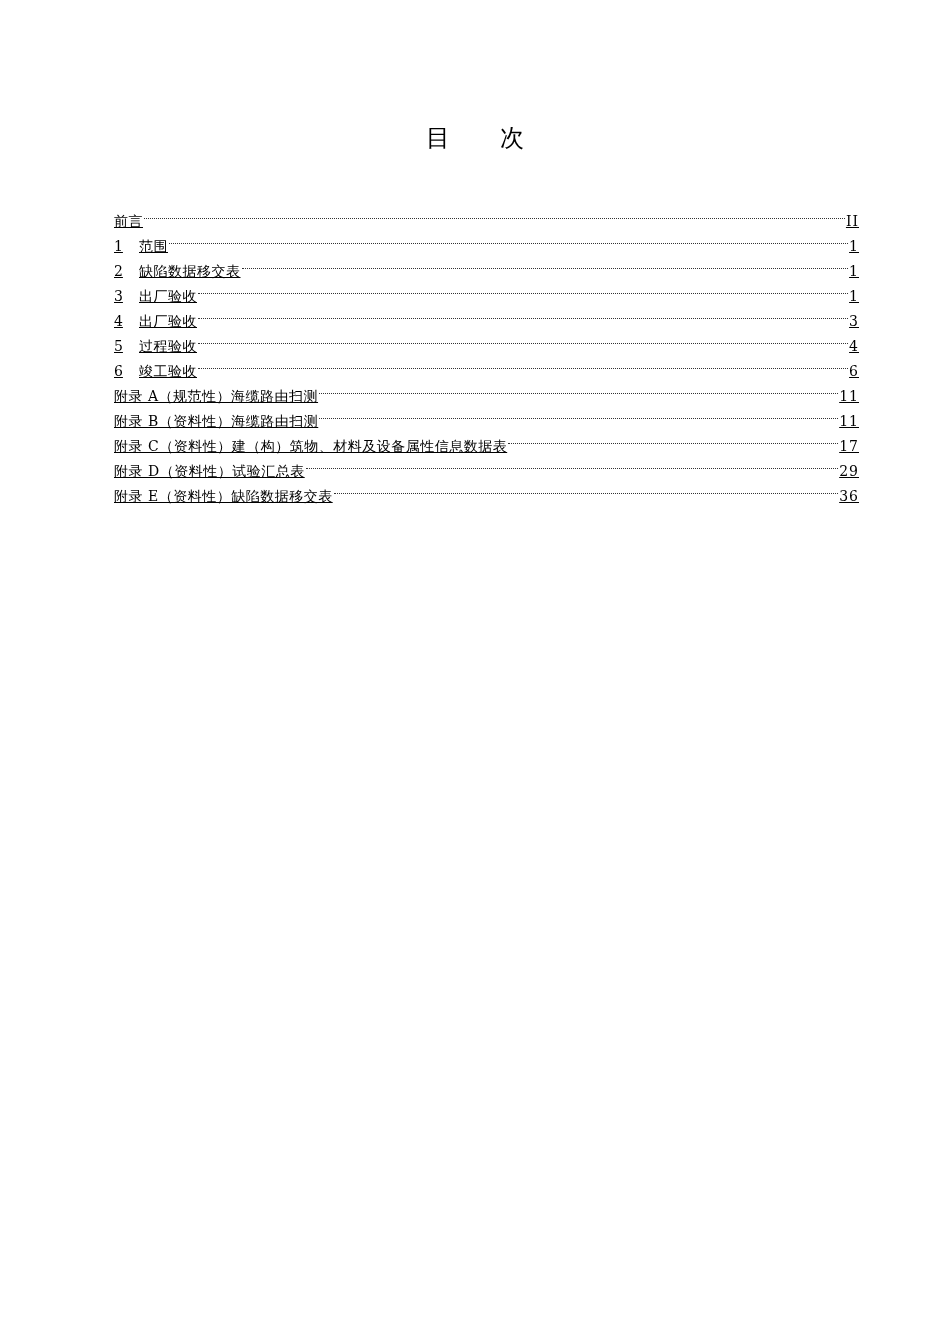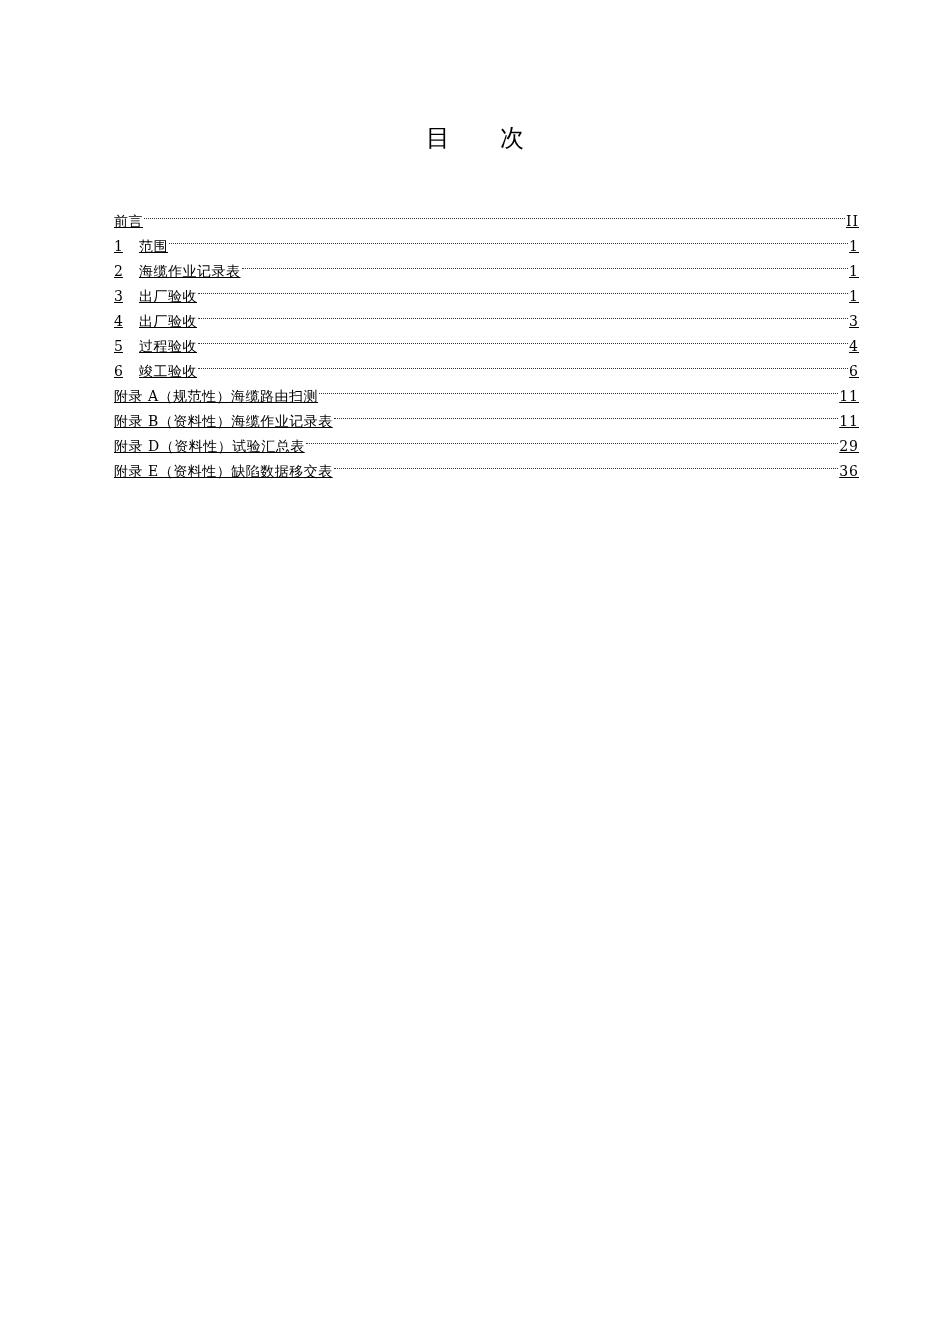--- a/index.html
+++ b/index.html
@@ -101,21 +101,21 @@
       <span class="toc-page">II</span>
     </div>
     <div class="toc-row">
       <span class="toc-num">1</span>
       <span class="toc-label">范围</span>
       <span class="toc-dots"></span>
       <span class="toc-page">1</span>
     </div>
     <div class="toc-row">
       <span class="toc-num">2</span>
-      <span class="toc-label">海缆作业记录表</span>
+      <span class="toc-label">缺陷数据移交表</span>
       <span class="toc-dots"></span>
       <span class="toc-page">1</span>
     </div>
     <div class="toc-row">
       <span class="toc-num">3</span>
       <span class="toc-label">出厂验收</span>
       <span class="toc-dots"></span>
       <span class="toc-page">1</span>
     </div>
     <div class="toc-row">
@@ -135,23 +135,28 @@
       <span class="toc-label">竣工验收</span>
       <span class="toc-dots"></span>
       <span class="toc-page">6</span>
     </div>
     <div class="toc-row">
       <span class="toc-label">附录 A（规范性）海缆路由扫测</span>
       <span class="toc-dots"></span>
       <span class="toc-page">11</span>
     </div>
     <div class="toc-row">
-      <span class="toc-label">附录 B（资料性）海缆作业记录表</span>
+      <span class="toc-label">附录 B（资料性）海缆路由扫测</span>
       <span class="toc-dots"></span>
       <span class="toc-page">11</span>
+    </div>
+    <div class="toc-row">
+      <span class="toc-label">附录 C（资料性）建（构）筑物、材料及设备属性信息数据表</span>
+      <span class="toc-dots"></span>
+      <span class="toc-page">17</span>
     </div>
     <div class="toc-row">
       <span class="toc-label">附录 D（资料性）试验汇总表</span>
       <span class="toc-dots"></span>
       <span class="toc-page">29</span>
     </div>
     <div class="toc-row">
       <span class="toc-label">附录 E（资料性）缺陷数据移交表</span>
       <span class="toc-dots"></span>
       <span class="toc-page">36</span>

